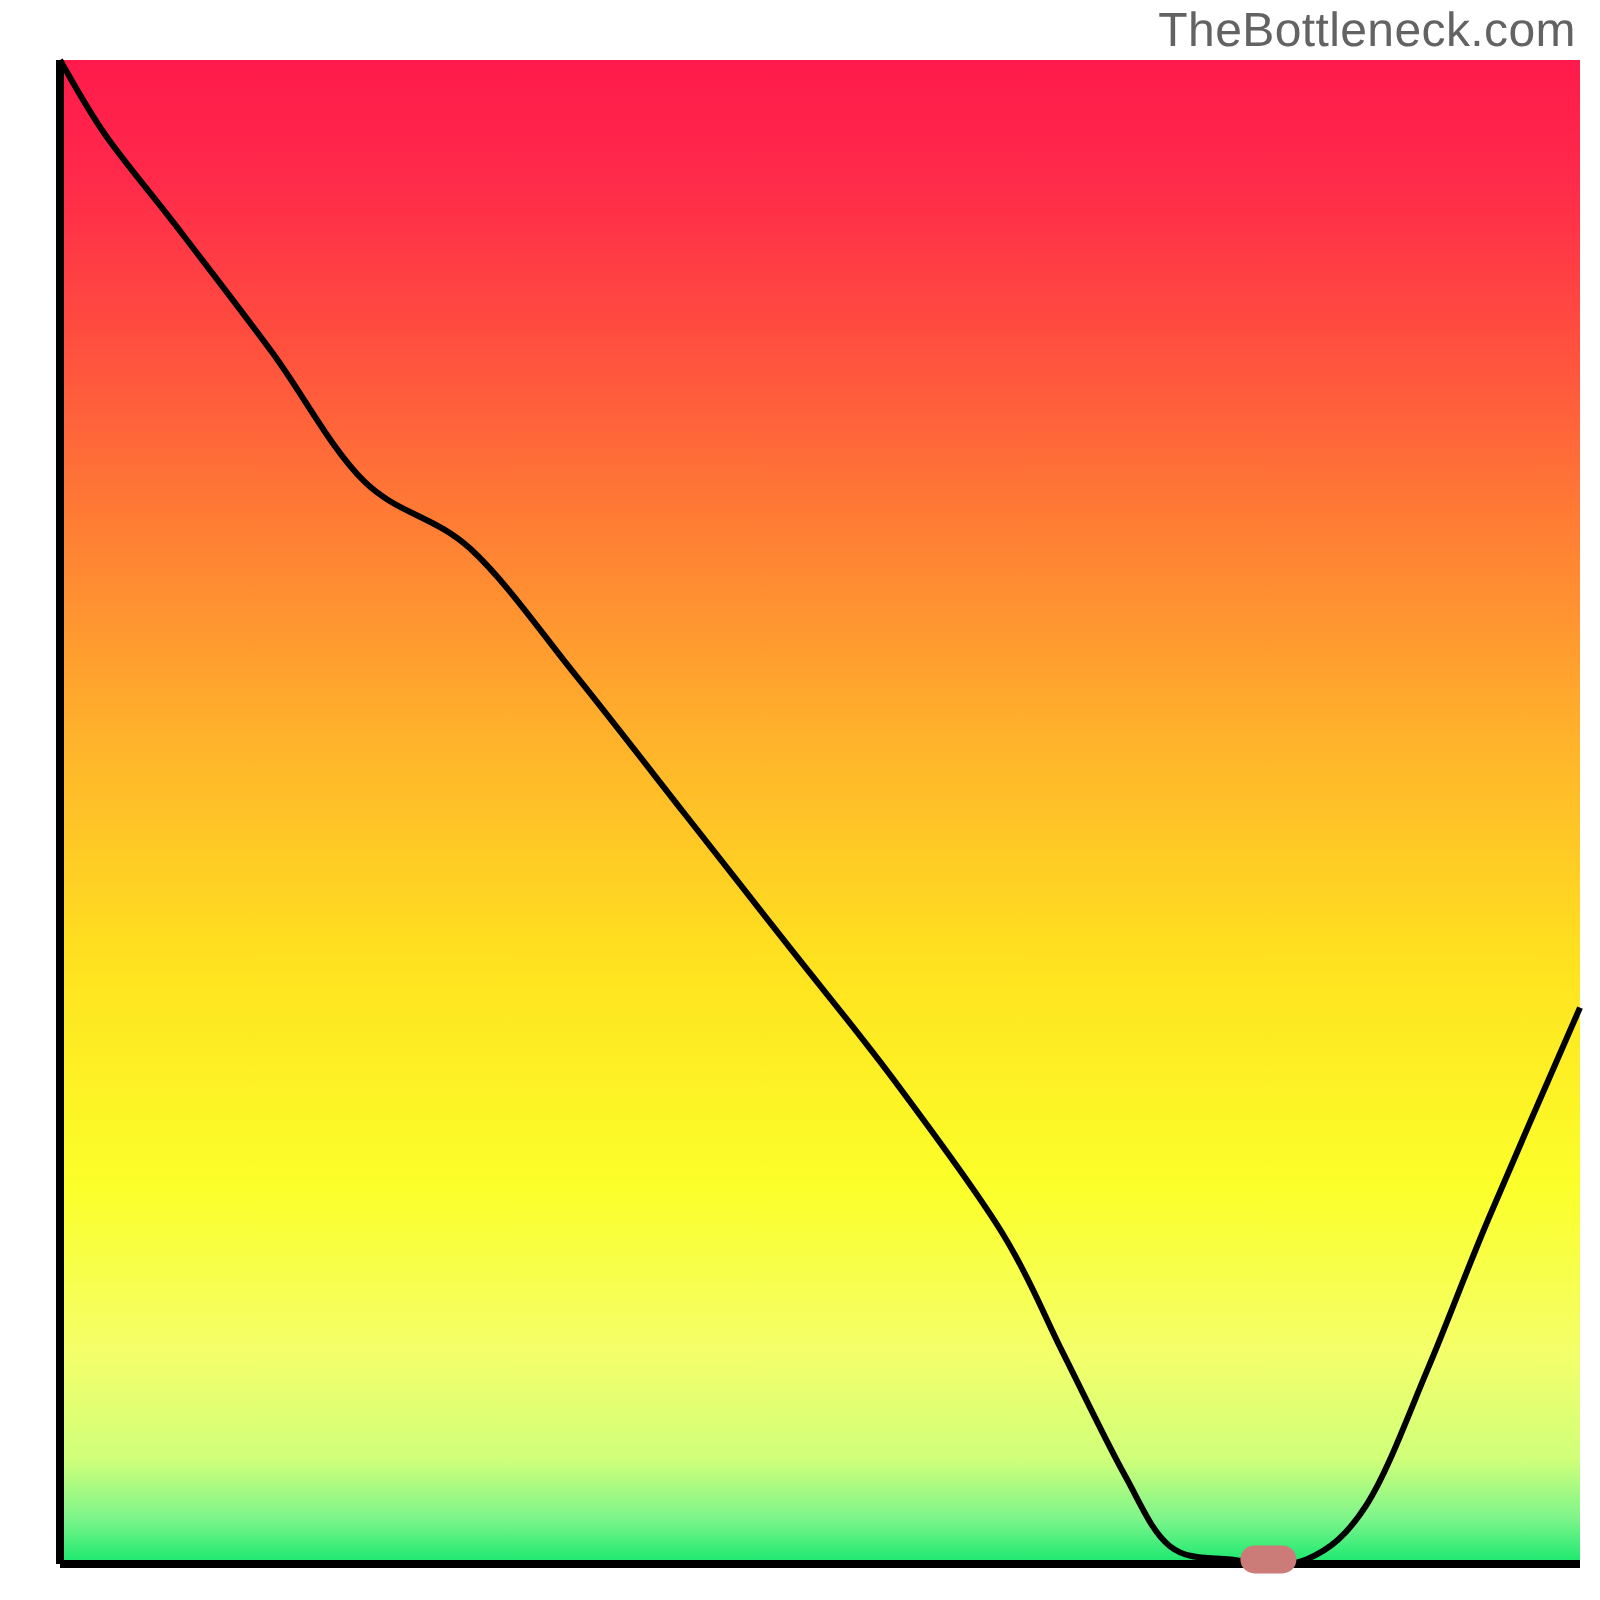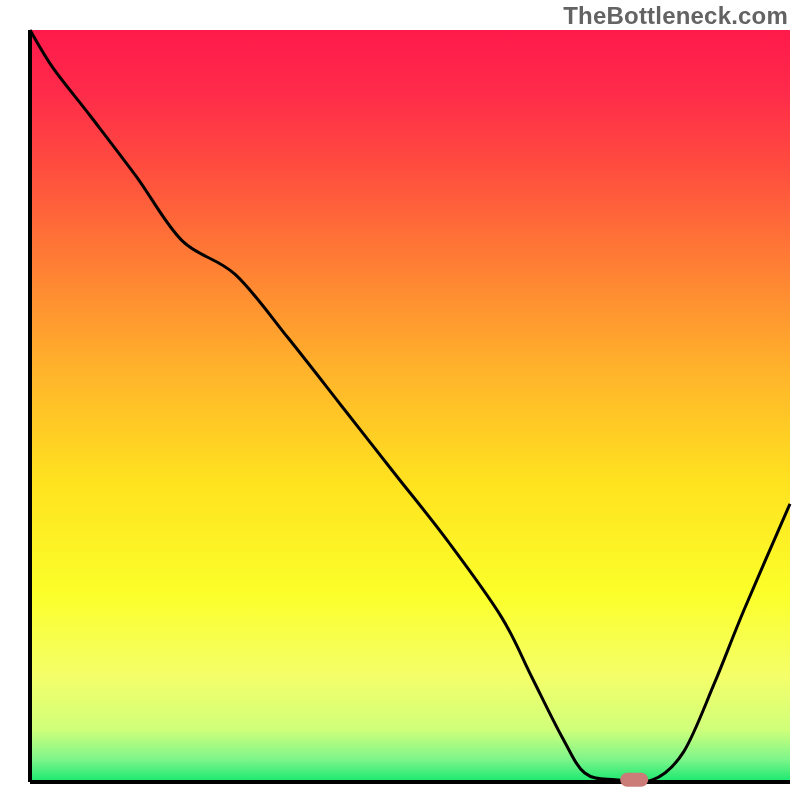--- a/index.html
+++ b/index.html
@@ -15,21 +15,21 @@
     position: relative;
     width: 800px;
     height: 800px;
   }
   .watermark {
     position: absolute;
     top: 2px;
     right: 12px;
     color: #636363;
     font-size: 24px;
-    font-weight: 700;
+    font-weight: 400;
     letter-spacing: 0.2px;
   }
   svg.plot {
     position: absolute;
     left: 0;
     top: 0;
     width: 800px;
     height: 800px;
   }
   .axis-line {

